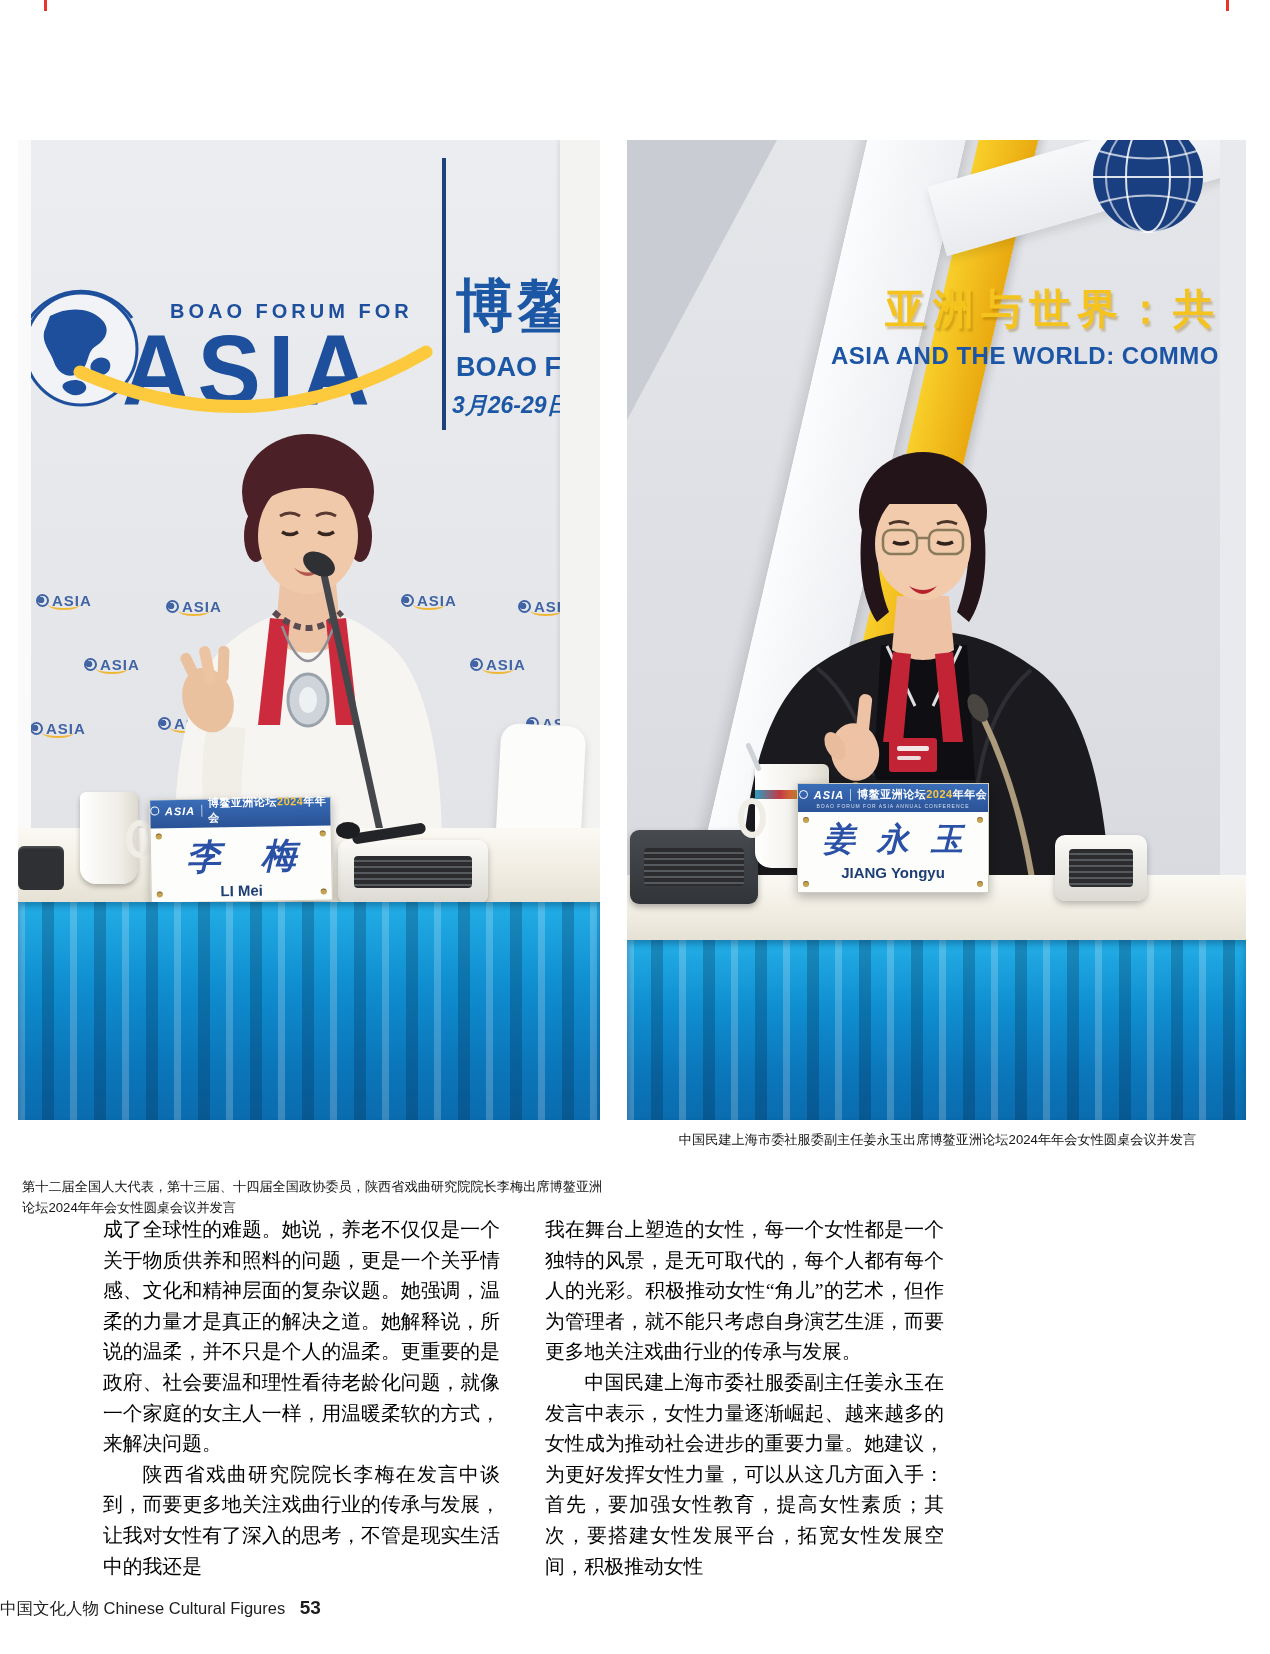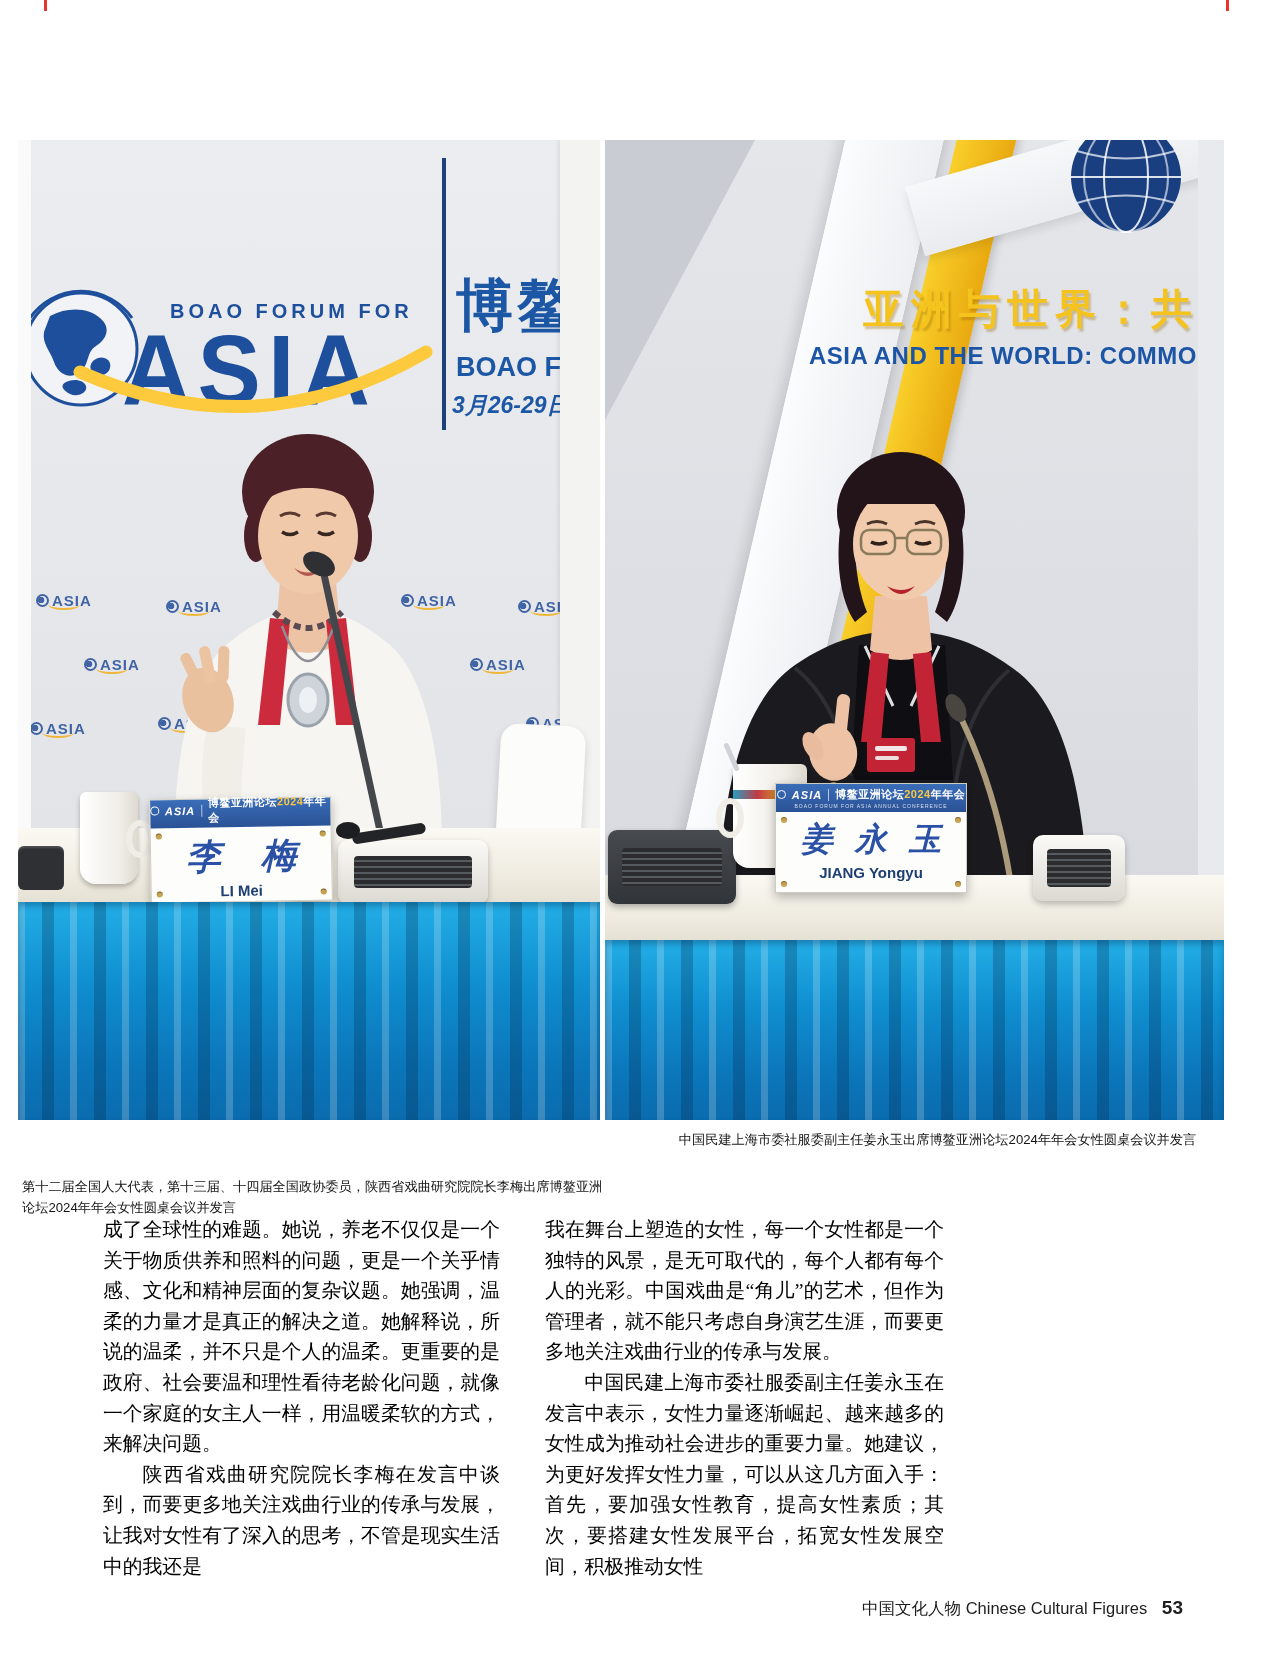--- a/index.html
+++ b/index.html
@@ -6,21 +6,21 @@
   #page{position:relative;width:1270px;height:1654px;background:#ffffff;overflow:hidden;
         font-family:"Liberation Sans",sans-serif;}
   .abs{position:absolute;}
 
   
   .crop-mark{position:absolute;top:0;width:3px;height:11px;background:#e8342a;}
 
   
   .photo{position:absolute;top:140px;height:980px;overflow:hidden;}
   #photo-left{left:18px;width:582px;}
-  #photo-right{left:605px;width:619px;}
+  #photo-right{left:627px;width:619px;}
 
   
   .bd-left{position:absolute;inset:0;background:linear-gradient(180deg,#ecedf0 0%,#e6e7ea 45%,#dfe0e5 100%);}
   .wall-right{position:absolute;right:0;top:0;width:40px;height:760px;background:#f3f3f2;box-shadow:-2px 0 4px rgba(0,0,0,.08);}
   .wall-left{position:absolute;left:0;top:0;width:13px;height:760px;background:#fafafa;}
   .mini-logo{position:absolute;display:flex;align-items:center;gap:3px;color:#33599f;
              font:700 15px "Liberation Sans",sans-serif;letter-spacing:1px;opacity:.92;}
   .mini-globe{width:13px;height:13px;border-radius:50%;border:2px solid #33599f;box-sizing:border-box;background:
               radial-gradient(circle at 35% 45%, #33599f 0 3px, transparent 3.5px);}
   .mini-swoosh{position:absolute;left:12px;bottom:-1px;width:32px;height:9px;border-bottom:2px solid #f0b429;border-radius:50%;}
@@ -95,21 +95,21 @@
   
   .caption{position:absolute;color:#141414;font:400 13.2px/21px "Liberation Sans",sans-serif;letter-spacing:0;margin-top:48px;}
   #caption-left{left:22px;top:1128px;width:584px;text-align:left;}
   #caption-right{left:625px;top:1081px;width:625px;text-align:center;}
   .col{position:absolute;top:1214px;color:#000000;font:400 19.8px/30.6px "Liberation Serif","DejaVu Serif",serif;
        text-align:justify;}
   #col-left{left:103px;width:397px;}
   #col-right{left:545px;width:399px;}
   .col p{margin:0;}
   .col p.indent{text-indent:2em;}
-  #footer{position:absolute;top:1597px;left:0;width:1183px;text-align:right;color:#1d1d1f;
+  #footer{position:absolute;top:1597px;left:0;width:1183px;text-align:left;color:#1d1d1f;
           font:400 16.5px "Liberation Sans",sans-serif;}
   #footer .pageno{font-size:19px;font-weight:700;margin-left:10px;}
 </style>
 </head>
 <body>
 
 <div id="page">
 
   <div class="crop-mark" style="left:44px;"></div>
   <div class="crop-mark" style="left:1226px;"></div>
@@ -360,21 +360,21 @@
   </div>
 
   <div class="caption" id="caption-left">第十二届全国人大代表，第十三届、十四届全国政协委员，陕西省戏曲研究院院长李梅出席博鳌亚洲论坛2024年年会女性圆桌会议并发言</div>
   <div class="caption" id="caption-right">中国民建上海市委社服委副主任姜永玉出席博鳌亚洲论坛2024年年会女性圆桌会议并发言</div>
 
   <div class="col" id="col-left">
     <p>成了全球性的难题。她说，养老不仅仅是一个关于物质供养和照料的问题，更是一个关乎情感、文化和精神层面的复杂议题。她强调，温柔的力量才是真正的解决之道。她解释说，所说的温柔，并不只是个人的温柔。更重要的是政府、社会要温和理性看待老龄化问题，就像一个家庭的女主人一样，用温暖柔软的方式，来解决问题。</p>
     <p class="indent">陕西省戏曲研究院院长李梅在发言中谈到，而要更多地关注戏曲行业的传承与发展，让我对女性有了深入的思考，不管是现实生活中的我还是</p>
   </div>
   <div class="col" id="col-right">
-    <p>我在舞台上塑造的女性，每一个女性都是一个独特的风景，是无可取代的，每个人都有每个人的光彩。中国戏曲是“角儿”的艺术，但作为管理者，就不能只考虑自身演艺生涯，而要更多地关注戏曲行业的传承与发展。</p>
+    <p>我在舞台上塑造的女性，每一个女性都是一个独特的风景，是无可取代的，每个人都有每个人的光彩。积极推动女性“角儿”的艺术，但作为管理者，就不能只考虑自身演艺生涯，而要更多地关注戏曲行业的传承与发展。</p>
     <p class="indent">中国民建上海市委社服委副主任姜永玉在发言中表示，女性力量逐渐崛起、越来越多的女性成为推动社会进步的重要力量。她建议，为更好发挥女性力量，可以从这几方面入手：首先，要加强女性教育，提高女性素质；其次，要搭建女性发展平台，拓宽女性发展空间，积极推动女性</p>
   </div>
 
   <div id="footer">
     <span>中国文化人物</span>
     <span>Chinese Cultural Figures</span>
     <span class="pageno">53</span>
   </div>
 
 </div>

